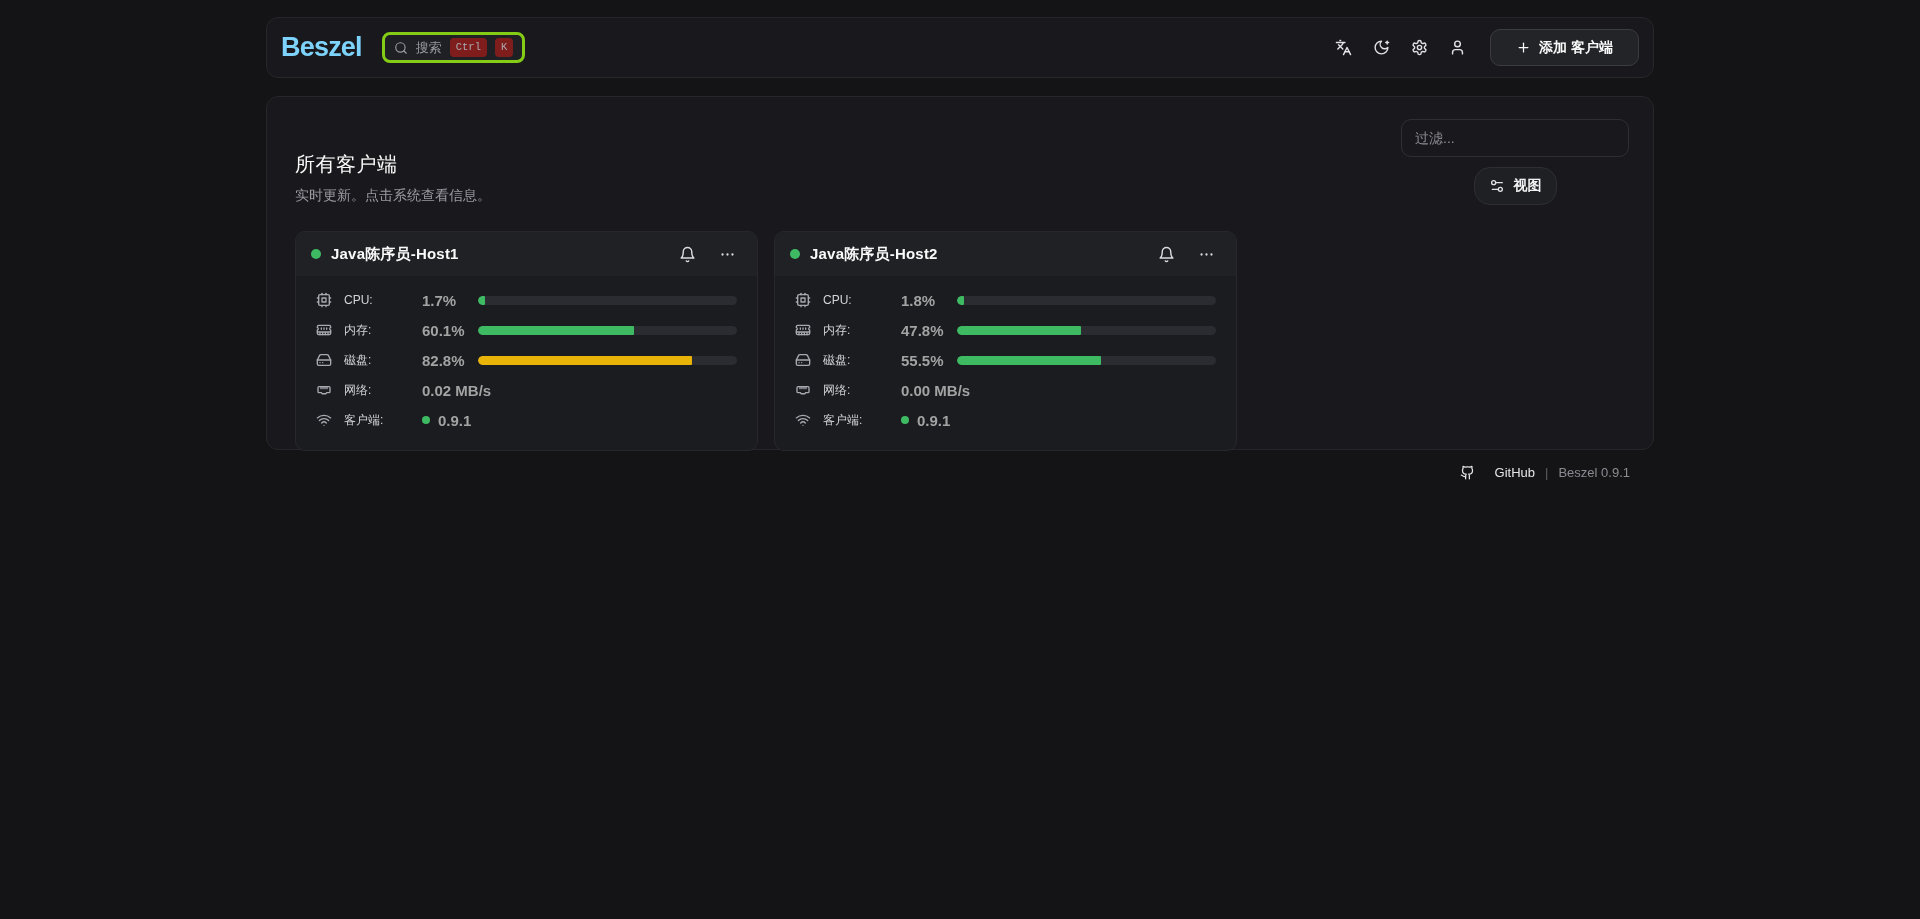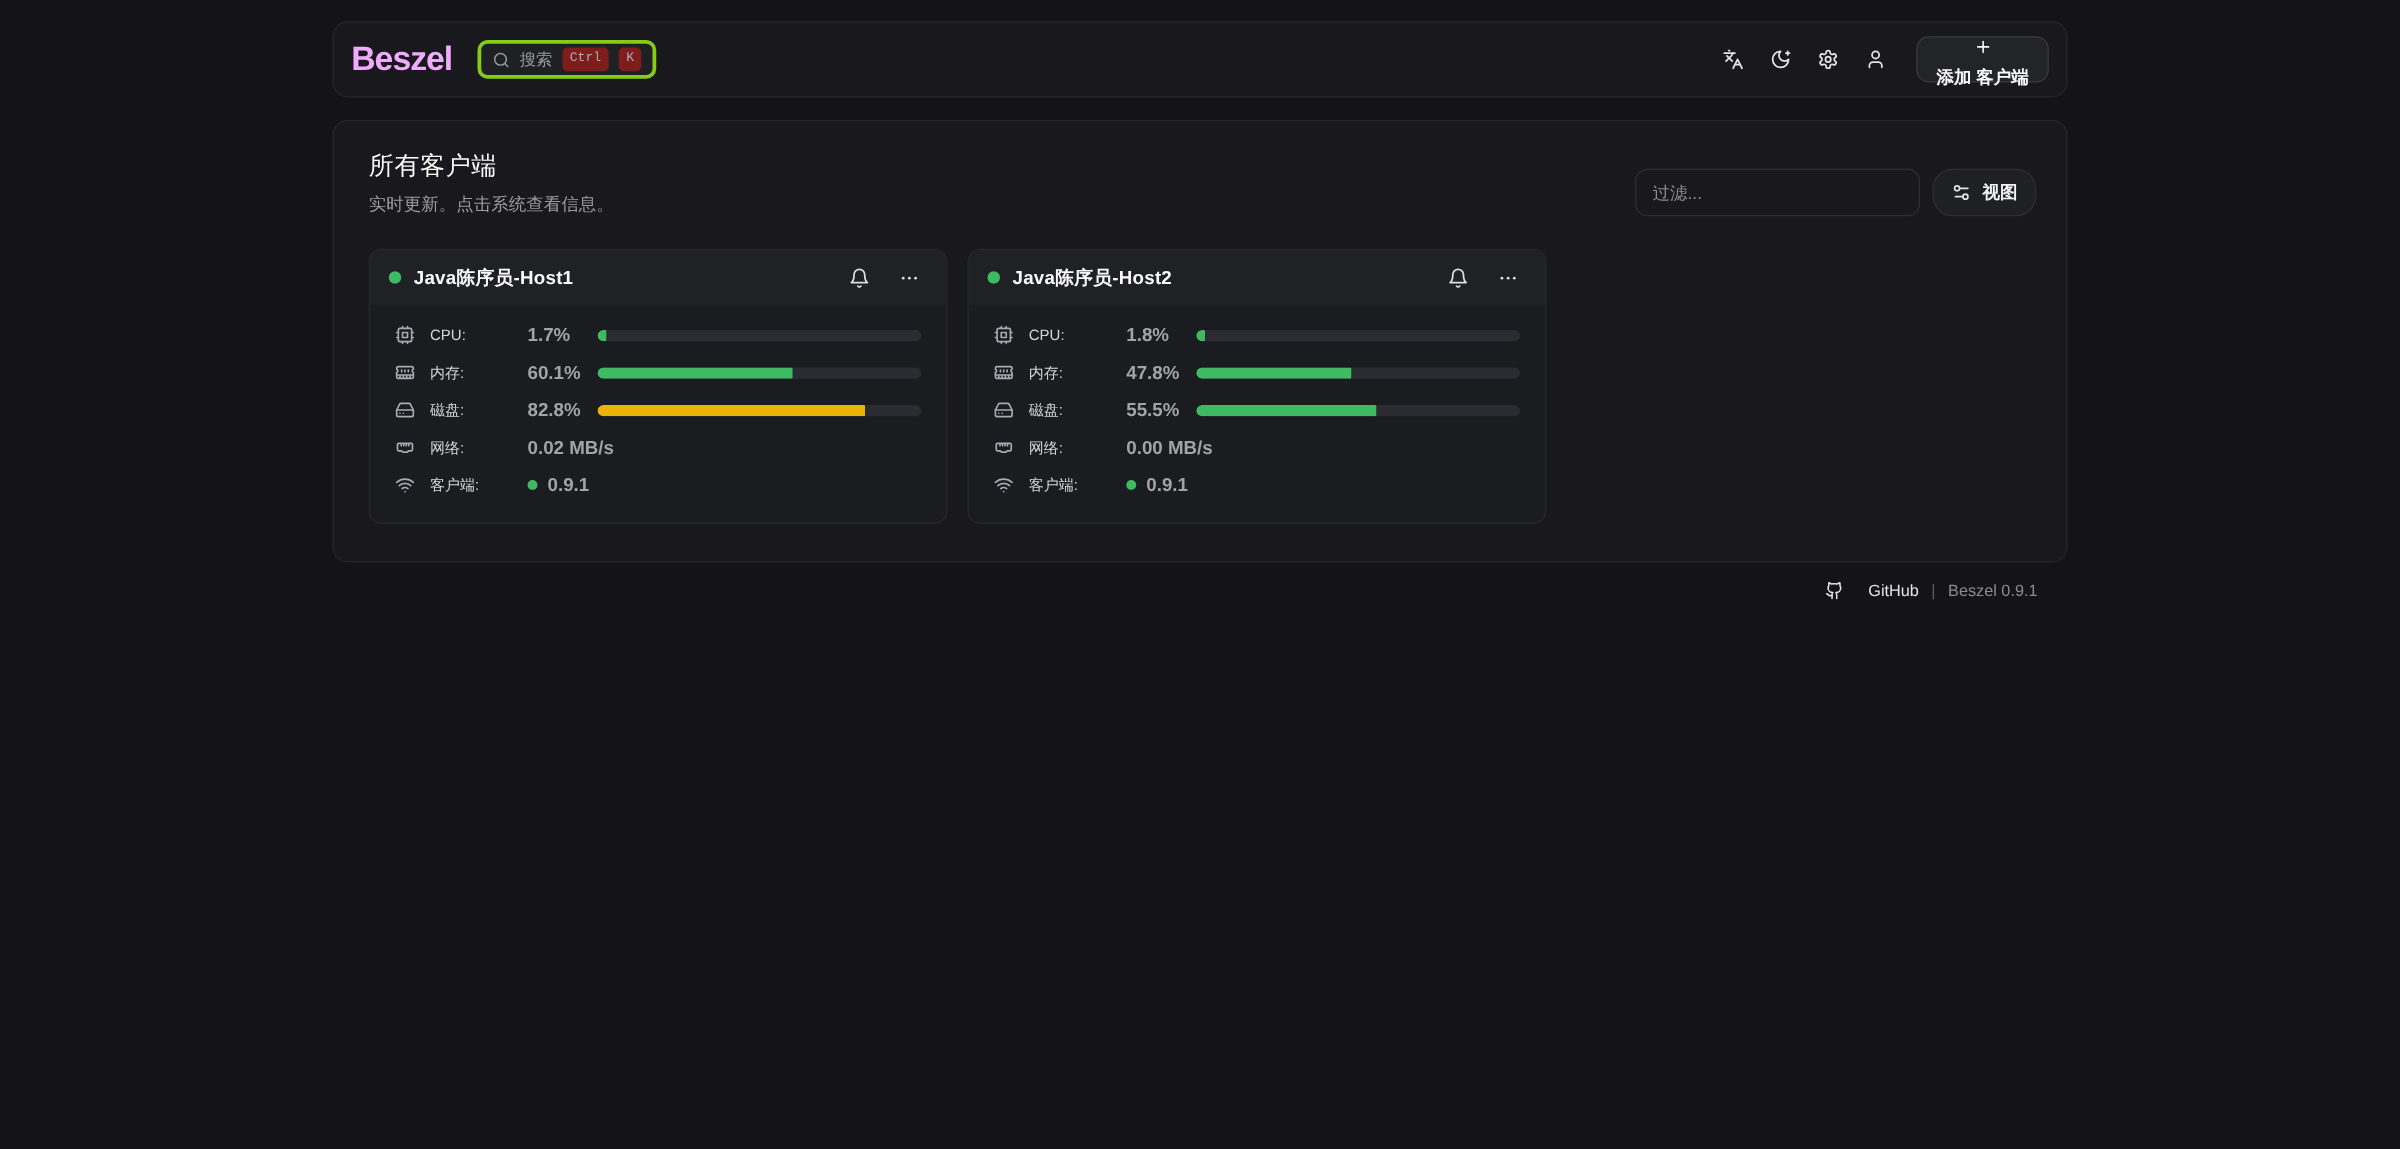--- a/index.html
+++ b/index.html
@@ -10,51 +10,51 @@
     color:#fafafa;
     -webkit-font-smoothing:antialiased;
   }
   .container { width:1388px; margin:0 auto; padding-top:17px; }
 
   
   .topbar {
     height:61px; background:#19191d; border:1px solid #26262b; border-radius:12px;
     display:flex; align-items:center; padding:0 14px;
   }
-  .logo { font-size:27px; font-weight:800; letter-spacing:-0.8px; color:#f0abfc; }
+  .logo { font-size:27px; font-weight:800; letter-spacing:-0.8px; color:#7dd3fc; }
   .searchbox {
     margin-left:20px; height:31px; background:#1f2024; border:3px solid #84cc16;
     border-radius:8px; display:flex; align-items:center; padding:0 9px; gap:8px; cursor:pointer;
   }
   .searchbox .mag { display:flex; color:#9a9aa1; }
   .search-text { color:#9a9aa1; font-size:13px; }
   .kbd {
     background:#7f1d1d; color:#aaaab1; font-size:10.5px; line-height:1;
     padding:4px 6px; border-radius:4px; font-family:"Liberation Mono", monospace;
   }
   .spacer { flex:1; }
   .iconbtn {
     width:38px; height:38px; display:flex; align-items:center; justify-content:center;
     color:#e2e2e6; border-radius:8px; cursor:pointer; background:transparent; border:none;
   }
   .add-btn {
-    margin-left:14px; height:37px; padding:0 15px; background:#232428; border:1px solid #3b3c41;
+    margin-left:14px; height:37px; padding:0 25px; background:#232428; border:1px solid #3b3c41;
     border-radius:10px; display:flex; gap:8px; align-items:center;
-    font-size:14px; font-weight:600; color:#fafafa; cursor:pointer;flex-direction:column;
+    font-size:14px; font-weight:600; color:#fafafa; cursor:pointer;
   }
 
   
   .main-panel {
     margin-top:18px; height:354px; background:#19191d; border:1px solid #26262b;
     border-radius:12px; padding:22px 24px 0 28px;
   }
   .panel-head { display:flex; align-items:flex-end; justify-content:space-between; }
   .page-title { font-size:20px; font-weight:400; letter-spacing:0.5px; }
   .page-subtitle { margin-top:9px; font-size:14px; color:#9a9aa1; }
-  .head-right { display:flex; gap:10px; align-items:center; }
+  .head-right { display:flex; gap:10px; align-items:center;flex-direction:column; }
   .filter-input {
     width:228px; height:38px; background:transparent; border:1px solid #2e2f34; border-radius:10px;
     padding:0 13px; color:#fafafa; font-size:14px; outline:none;
     font-family:"Liberation Sans", sans-serif;
   }
   .filter-input::placeholder { color:#8b8b92; }
   .view-btn {
     height:38px; padding:0 14px; background:#1f2024; border:1px solid #2e2f34; border-radius:16px;
     display:flex; align-items:center; gap:9px; font-size:14px; font-weight:600; color:#f2f2f4; cursor:pointer;
   }

